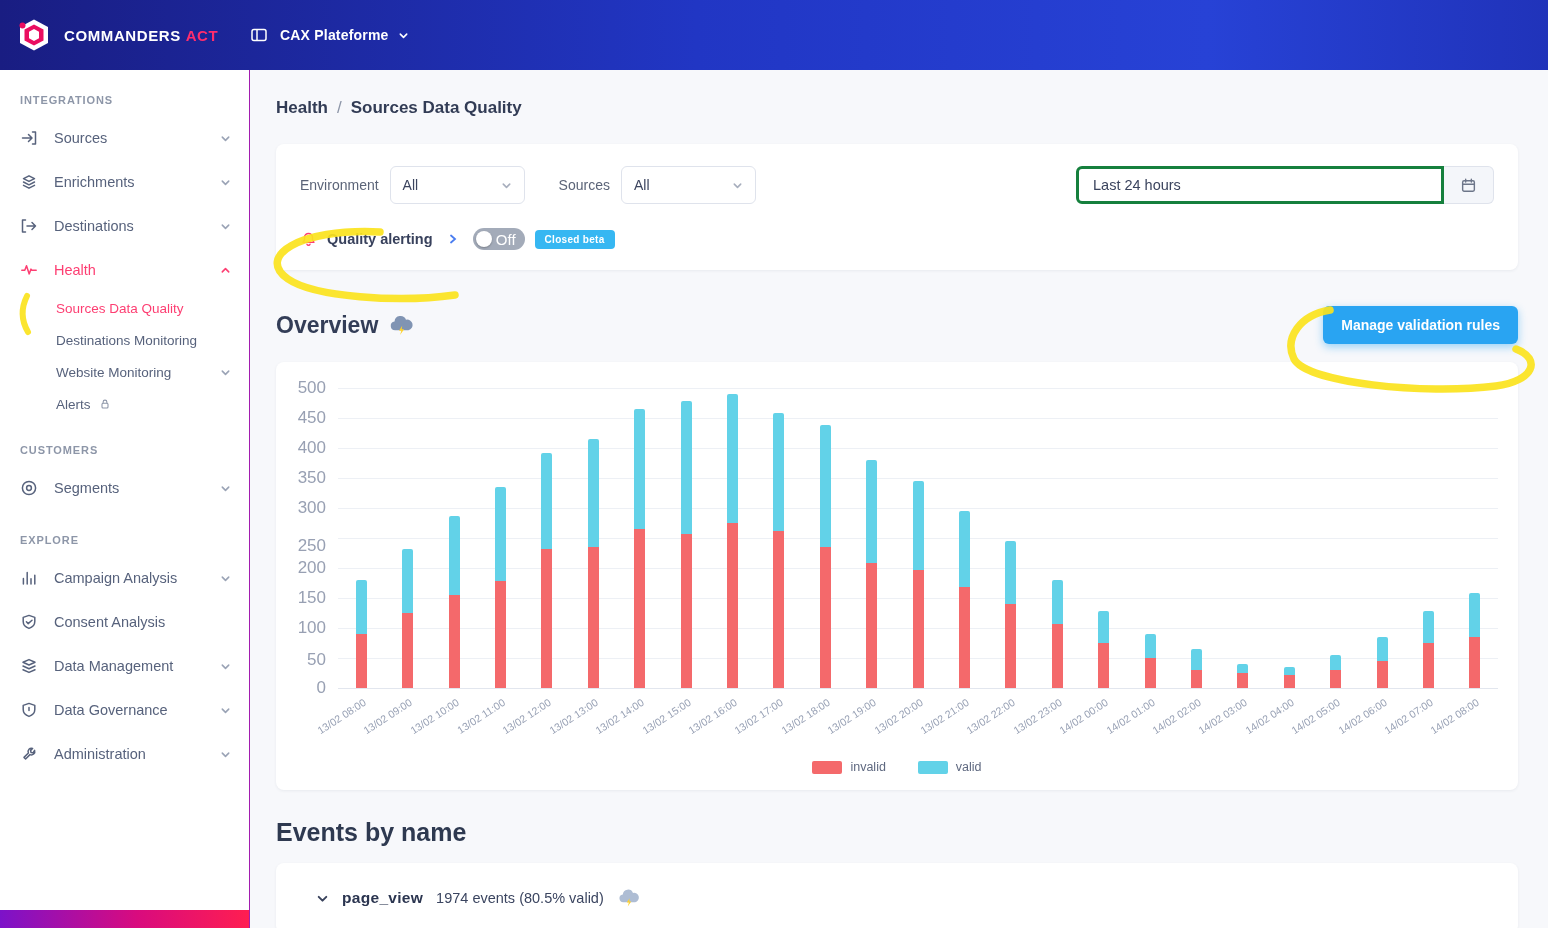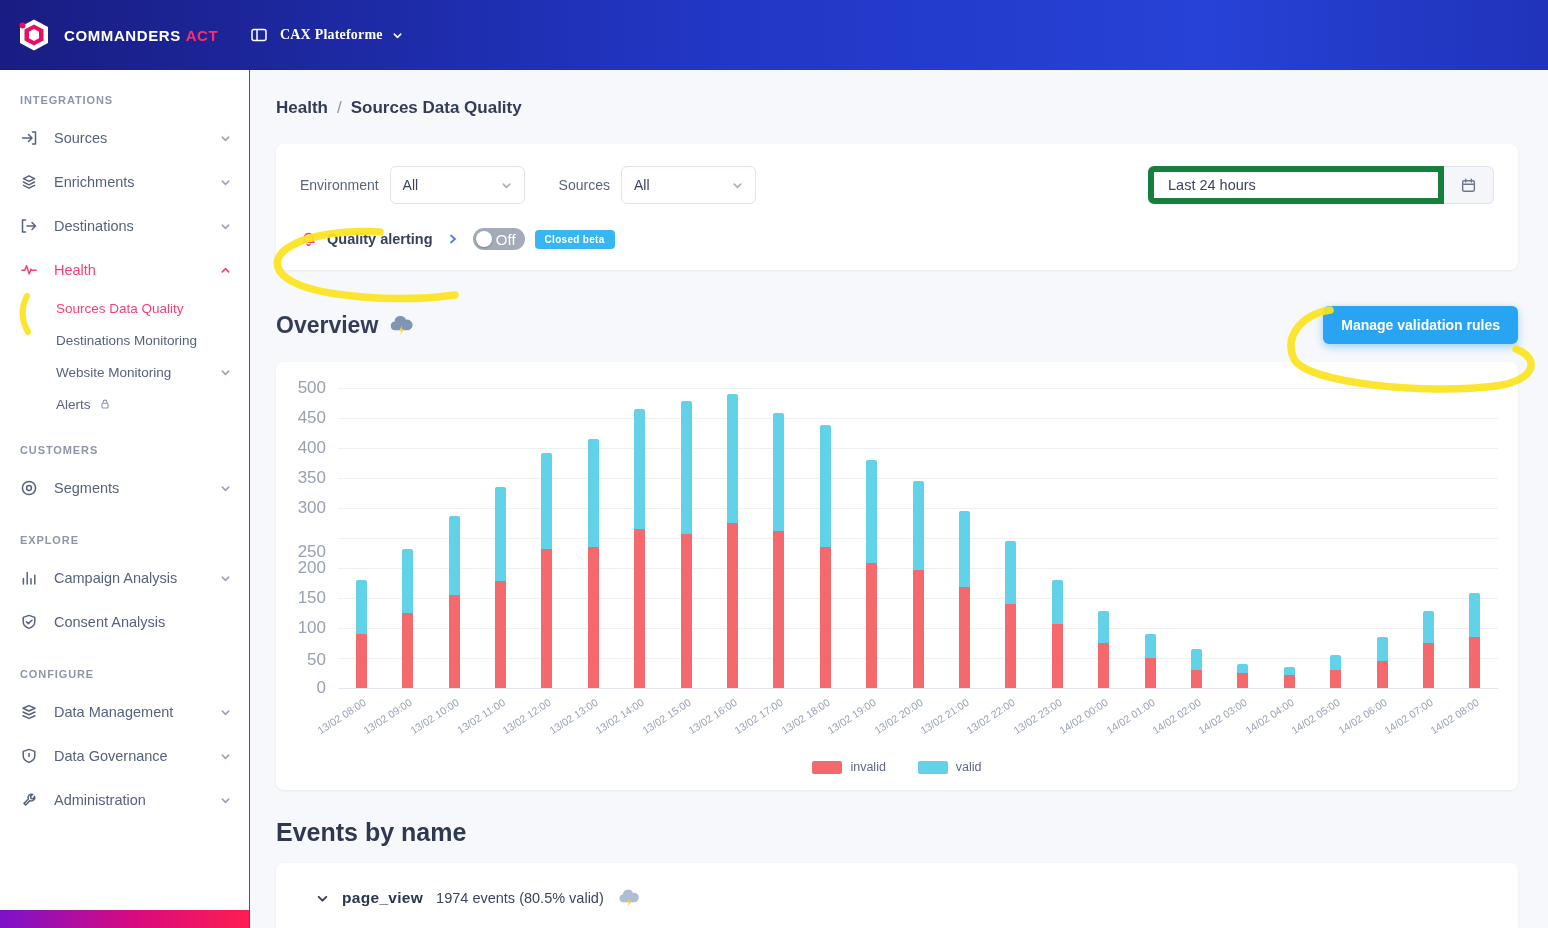--- a/index.html
+++ b/index.html
@@ -7,21 +7,21 @@
     font-family:"Liberation Sans","DejaVu Sans",sans-serif; color:#3a445e; }
 
   
   .header { position:absolute; top:0; left:0; width:1548px; height:70px;
     background:linear-gradient(90deg,#191d82 0%,#2136c4 45%,#2742d6 78%,#2033ba 100%);
     display:flex; align-items:center; z-index:20; }
   .brand { display:flex; align-items:center; gap:12px; padding-left:16px; width:250px; flex:none; }
   .brand-text { font-size:15px; font-weight:bold; color:#fff; letter-spacing:.6px; white-space:nowrap; }
   .brand-text .accent { color:#ff2d6d; }
   .ws { display:flex; align-items:center; gap:9px; color:#fff; margin-left:12px; cursor:pointer; }
-  .ws-label { font-size:14px; font-weight:bold; letter-spacing:.2px;font-family:Liberation Serif, serif; }
+  .ws-label { font-size:14px; font-weight:bold; letter-spacing:.2px; }
 
   
   .sidebar { position:absolute; top:70px; left:0; width:250px; height:858px; background:#fff;
     border-right:1px solid #a21caf; z-index:10; overflow:hidden; }
   .section-title { font-size:11px; font-weight:bold; letter-spacing:.9px; color:#8d96a8;
     padding:24px 0 10px 20px; }
   .item { display:flex; align-items:center; gap:14px; height:44px; padding:0 18px 0 20px;
     color:#57627c; font-size:14.5px; cursor:pointer; }
   .item .ic { width:20px; height:20px; flex:none; display:flex; align-items:center; color:#57627c; }
   .item .ic svg { width:18px; height:18px; stroke:currentColor; fill:none;
@@ -46,21 +46,21 @@
   .card { background:#fff; border-radius:8px; box-shadow:0 1px 3px rgba(40,50,90,.07); }
 
   .filter-card { margin-top:26px; padding:22px 24px 20px; }
   .filter-row { display:flex; align-items:center; }
   .flabel { font-size:14px; color:#5b6478; margin-right:11px; }
   .select { width:135px; height:38px; border:1px solid #dfe3ec; border-radius:6px;
     display:flex; align-items:center; justify-content:space-between; padding:0 12px;
     font-size:14px; color:#3b445e; background:#fff; cursor:pointer; margin-right:34px; }
   .select .chev { color:#a7aebd; }
   .date-group { margin-left:auto; display:flex; }
-  .date-input { width:296px; height:38px; border:6px solid #15803d; border-radius:6px 0 0 6px;
+  .date-input { width:368px; height:38px; border:3px solid #15803d; border-radius:6px 0 0 6px;
     padding:13px 14px; font-size:14.5px; color:#3b445e; background:#fff; outline:none;
     font-family:"Liberation Sans","DejaVu Sans",sans-serif; }
   .cal-btn { width:50px; height:38px; border:1px solid #dfe3ec; border-left:none;
     border-radius:0 6px 6px 0; background:#f4f6fa; display:flex; align-items:center;
     justify-content:center; color:#6d7689; cursor:pointer; }
   .cal-btn svg { stroke:currentColor; fill:none; stroke-width:1.5; stroke-linecap:round; }
 
   .qa-row { margin-top:24px; display:flex; align-items:center; gap:10px; }
   .qa-label { font-size:14.5px; font-weight:bold; color:#38415c; }
   .toggle { width:52px; height:22px; border-radius:11px; background:#a3abb9; position:relative;
@@ -263,21 +263,20 @@
 
   <div class="item">
     <span class="ic">
       <svg viewBox="0 0 18 18">
           <path d="M9 2.4 14.8 4.4v4.2c0 3.4-2.4 5.8-5.8 6.8-3.4-1-5.8-3.4-5.8-6.8V4.4Z M6.4 8.8l1.8 1.8L12 7.2"></path>
         </svg>
       </span>
     <span class="lbl">Consent Analysis</span>
   </div>
 
-  <div class="section-title">CONFIGURE</div>
 
   <div class="item">
     <span class="ic">
       <svg viewBox="0 0 18 18">
           <path d="M9 2.6 15 5.3 9 8 3 5.3ZM3 9l6 2.7L15 9M3 12.7 9 15.4l6-2.7"></path>
         </svg>
       </span>
     <span class="lbl">Data Management</span>
     <span class="chev">
       <svg width="11" height="11" viewBox="0 0 12 12">
@@ -392,21 +391,21 @@
   </div>
 
   <div class="card chart-card">
     <div class="chart">
       <div class="yaxis" id="chart-yaxis">
           <div class="ytick" style="top: 300px;">0</div>
           <div class="ytick" style="top: 272px;">50</div>
           <div class="ytick" style="top: 240px;">100</div>
           <div class="ytick" style="top: 210px;">150</div>
           <div class="ytick" style="top: 180px;">200</div>
-          <div class="ytick" style="top: 164px; text-align: center;">250</div>
+          <div class="ytick" style="top: 158px; text-align: center;">250</div>
           <div class="ytick" style="top: 120px;">300</div>
           <div class="ytick" style="top: 90px;">350</div>
           <div class="ytick" style="top: 60px;">400</div>
           <div class="ytick" style="top: 30px;">450</div>
           <div class="ytick" style="top: 0px;">500</div>
         </div>
       <div class="plot">
         <div id="chart-grid">
             <div class="gridline zero" style="top: 300px;"></div>
             <div class="gridline" style="top: 270px;"></div>

